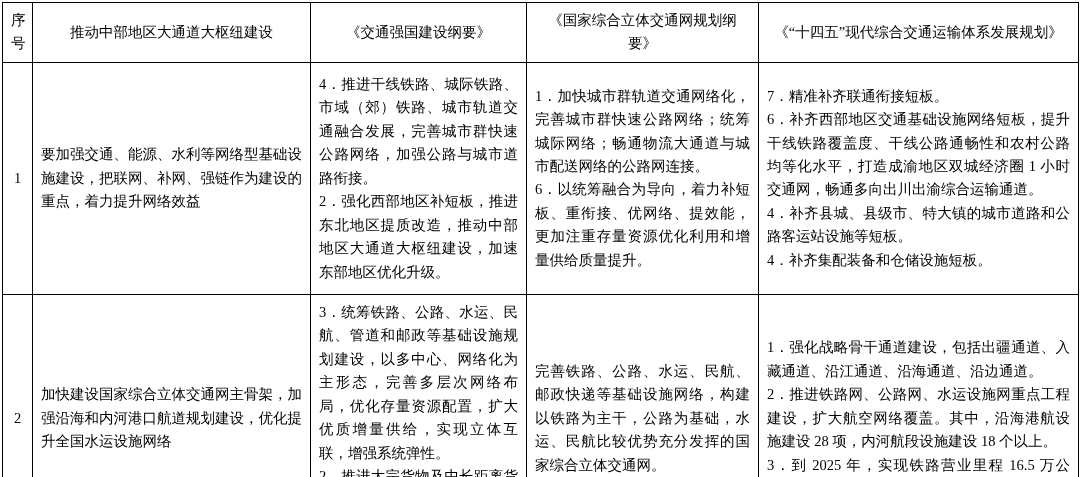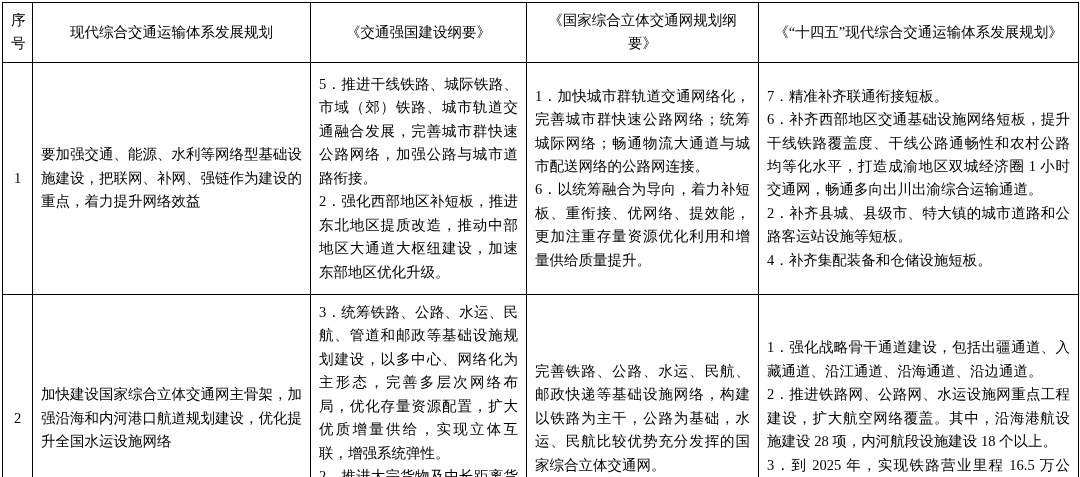--- a/index.html
+++ b/index.html
@@ -87,42 +87,42 @@
       <col class="c-outline">
       <col class="c-network">
       <col class="c-plan">
     </colgroup>
     <thead>
       <tr>
         <td class="hdr-index">
           <div>序</div>
           <div>号</div>
         </td>
-        <td class="hdr-center">现代综合交通运输体系发展规划</td>
+        <td class="hdr-center">推动中部地区大通道大枢纽建设</td>
         <td class="hdr-center">《交通强国建设纲要》</td>
         <td class="hdr-center">《国家综合立体交通网规划纲要》</td>
         <td class="hdr-center">《“十四五”现代综合交通运输体系发展规划》</td>
       </tr>
     </thead>
     <tbody>
       <tr class="row1">
         <td class="cell-index">1</td>
         <td class="cell-center-middle">要加强交通、能源、水利等网络型基础设施建设，把联网、补网、强链作为建设的重点，着力提升网络效益</td>
         <td class="cell-body">
-            <div class="para">5．推进干线铁路、城际铁路、市域（郊）铁路、城市轨道交通融合发展，完善城市群快速公路网络，加强公路与城市道路衔接。</div>
+            <div class="para">4．推进干线铁路、城际铁路、市域（郊）铁路、城市轨道交通融合发展，完善城市群快速公路网络，加强公路与城市道路衔接。</div>
             <div class="para">2．强化西部地区补短板，推进东北地区提质改造，推动中部地区大通道大枢纽建设，加速东部地区优化升级。</div>
           </td>
         <td class="cell-body">
             <div class="para">1．加快城市群轨道交通网络化，完善城市群快速公路网络；统筹城际网络；畅通物流大通道与城市配送网络的公路网连接。</div>
             <div class="para">6．以统筹融合为导向，着力补短板、重衔接、优网络、提效能，更加注重存量资源优化利用和增量供给质量提升。</div>
           </td>
         <td class="cell-body">
             <div class="para">7．精准补齐联通衔接短板。</div>
             <div class="para">6．补齐西部地区交通基础设施网络短板，提升干线铁路覆盖度、干线公路通畅性和农村公路均等化水平，打造成渝地区双城经济圈 1 小时交通网，畅通多向出川出渝综合运输通道。</div>
-            <div class="para">2．补齐县城、县级市、特大镇的城市道路和公路客运站设施等短板。</div>
+            <div class="para">4．补齐县城、县级市、特大镇的城市道路和公路客运站设施等短板。</div>
             <div class="para">4．补齐集配装备和仓储设施短板。</div>
           </td>
       </tr>
       <tr class="row2">
         <td class="cell-index">2</td>
         <td class="cell-center-middle">加快建设国家综合立体交通网主骨架，加强沿海和内河港口航道规划建设，优化提升全国水运设施网络</td>
         <td class="cell-body">
             <div class="para">3．统筹铁路、公路、水运、民航、管道和邮政等基础设施规划建设，以多中心、网络化为主形态，完善多层次网络布局，优化存量资源配置，扩大优质增量供给，实现立体互联，增强系统弹性。</div>
             <div class="para">2．推进大宗货物及中长距离货物运输向铁路和水运有序转移。</div>
           </td>

